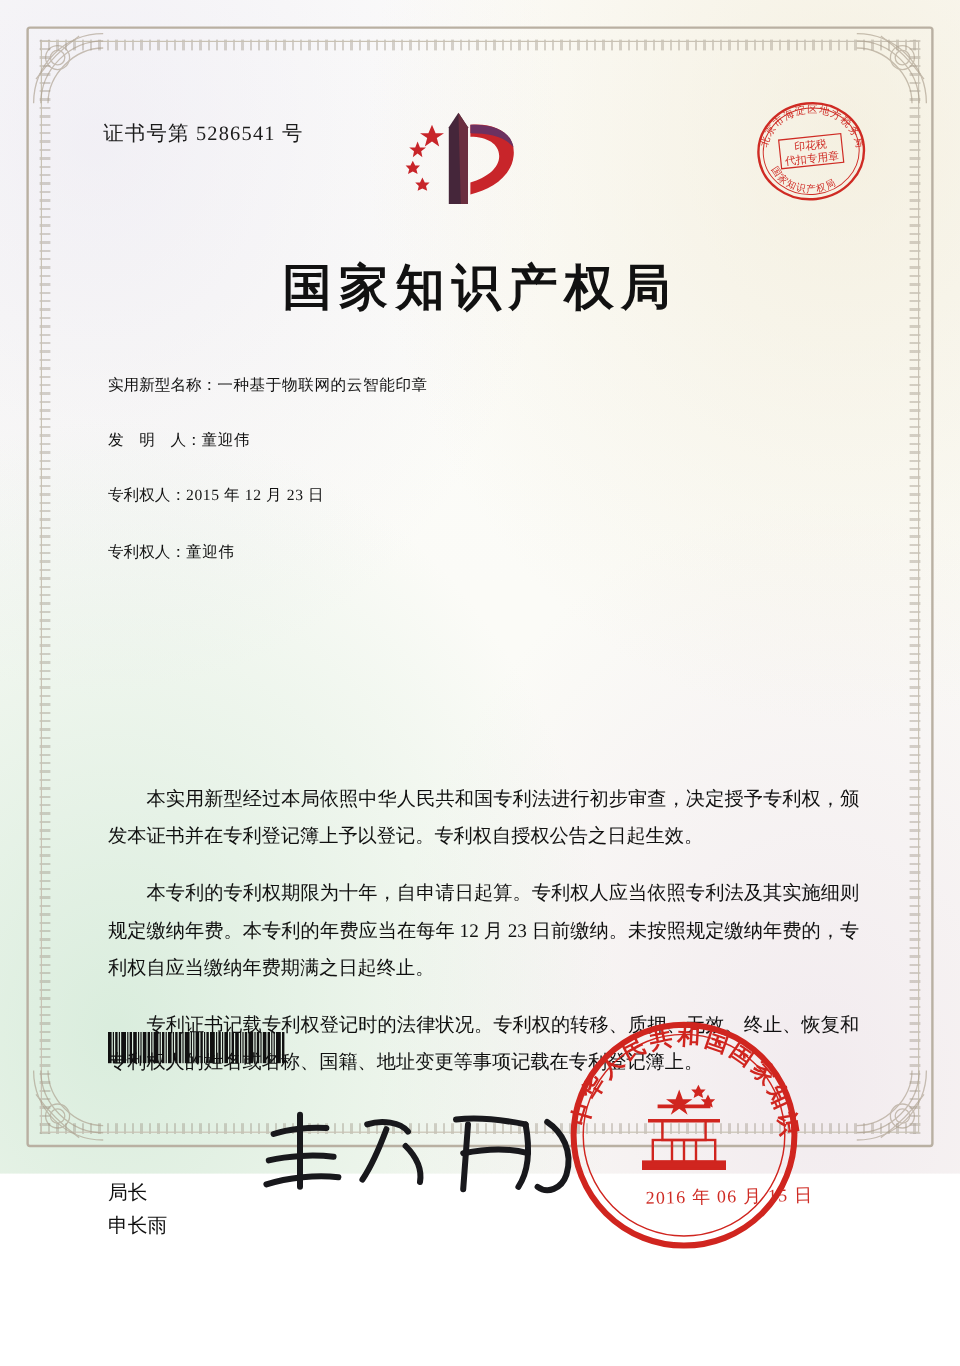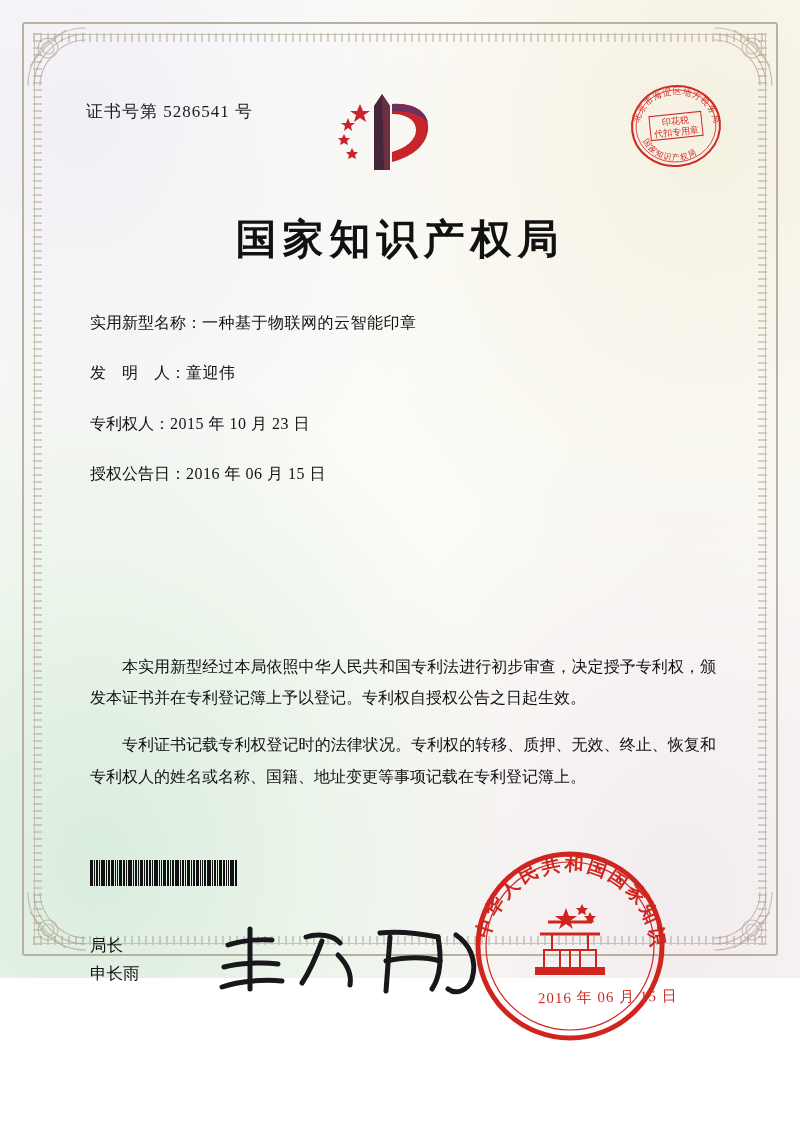--- a/index.html
+++ b/index.html
@@ -67,39 +67,39 @@
     text-align:center;
     font-family:"DejaVu Serif","Liberation Serif",serif;
     font-weight:bold;
     font-size:41px;
     letter-spacing:6px;
     color:#111;
   }
 
   .fields{position:absolute;left:28px;top:252px;right:10px;}
   .field{
-    font-size:16px;color:#121212;margin-bottom:28px;line-height:1.4;
+    font-size:13px;color:#121212;margin-bottom:28px;line-height:1.4;
     white-space:nowrap;
   }
   .field .lbl{letter-spacing:0px;}
   .field .val{letter-spacing:0.5px;}
 
   .paras{position:absolute;left:28px;top:575px;right:22px;}
   .para{
     font-size:16px;color:#101010;line-height:1.95;
     text-indent:2em;text-align:justify;
     margin-bottom:2px;
   }
 
   .barcode{
     position:absolute;left:28px;top:800px;height:26px;width:215px;
   }
   .barcode i{display:inline-block;height:26px;background:#111;margin-right:1px;vertical-align:top;}
 
-  .signature-block{position:absolute;left:28px;top:872px;font-size:16.5px;color:#111;line-height:1.7;}
+  .signature-block{position:absolute;left:28px;top:920px;font-size:16.5px;color:#111;line-height:1.7;}
 
   .handwriting{
     position:absolute;left:148px;top:855px;width:290px;height:90px;
   }
   .handwriting svg{width:100%;height:100%;}
 
   
   .seal-main{position:absolute;right:70px;top:788px;width:196px;height:196px;}
   .seal-main svg{width:100%;height:100%;}
   .seal-date{
@@ -214,29 +214,30 @@
     <div class="title">国家知识产权局</div>
 
     <div class="fields">
       <div class="field">
         <span class="lbl">实用新型名称：</span><span class="val">一种基于物联网的云智能印章</span>
       </div>
       <div class="field">
         <span class="lbl">发　明　人：</span><span class="val">童迎伟</span>
       </div>
       <div class="field">
-        <span class="lbl">专利权人：</span><span class="val">2015 年 10 月 23 日</span>
-      </div>
-      <div class="field">
-        <span class="lbl">授权公告日：</span><span class="val">2016 年 06 月 15 日</span>
+        <span class="lbl">专利权人：</span><span class="val">2015 年 12 月 23 日</span>
+      </div>
+      <div class="field">
+        <span class="lbl">专利权人：</span><span class="val">童迎伟</span>
       </div>
     </div>
 
     <div class="paras">
       <p class="para">本实用新型经过本局依照中华人民共和国专利法进行初步审查，决定授予专利权，颁发本证书并在专利登记簿上予以登记。专利权自授权公告之日起生效。</p>
+      <p class="para">本专利的专利权期限为十年，自申请日起算。专利权人应当依照专利法及其实施细则规定缴纳年费。本专利的年费应当在每年 12 月 23 日前缴纳。未按照规定缴纳年费的，专利权自应当缴纳年费期满之日起终止。</p>
       <p class="para">专利证书记载专利权登记时的法律状况。专利权的转移、质押、无效、终止、恢复和专利权人的姓名或名称、国籍、地址变更等事项记载在专利登记簿上。</p>
     </div>
 
     <div class="barcode">
       <i style="width:3px"></i><i style="width:1px"></i><i style="width:2px"></i><i style="width:1px"></i><i style="width:4px"></i><i style="width:1px"></i><i style="width:2px"></i><i style="width:3px"></i><i style="width:1px"></i><i style="width:1px"></i><i style="width:3px"></i><i style="width:2px"></i><i style="width:1px"></i><i style="width:4px"></i><i style="width:1px"></i><i style="width:2px"></i><i style="width:1px"></i><i style="width:3px"></i><i style="width:1px"></i><i style="width:2px"></i><i style="width:2px"></i><i style="width:1px"></i><i style="width:4px"></i><i style="width:1px"></i><i style="width:1px"></i><i style="width:3px"></i><i style="width:2px"></i><i style="width:1px"></i><i style="width:2px"></i><i style="width:4px"></i><i style="width:1px"></i><i style="width:2px"></i><i style="width:1px"></i><i style="width:3px"></i><i style="width:1px"></i><i style="width:2px"></i><i style="width:3px"></i><i style="width:1px"></i><i style="width:1px"></i><i style="width:2px"></i><i style="width:4px"></i><i style="width:1px"></i><i style="width:2px"></i><i style="width:1px"></i><i style="width:3px"></i><i style="width:2px"></i><i style="width:1px"></i><i style="width:1px"></i><i style="width:4px"></i><i style="width:2px"></i>
     </div>
 
     <div class="signature-block">
       <div>局长</div>
       <div>申长雨</div>

